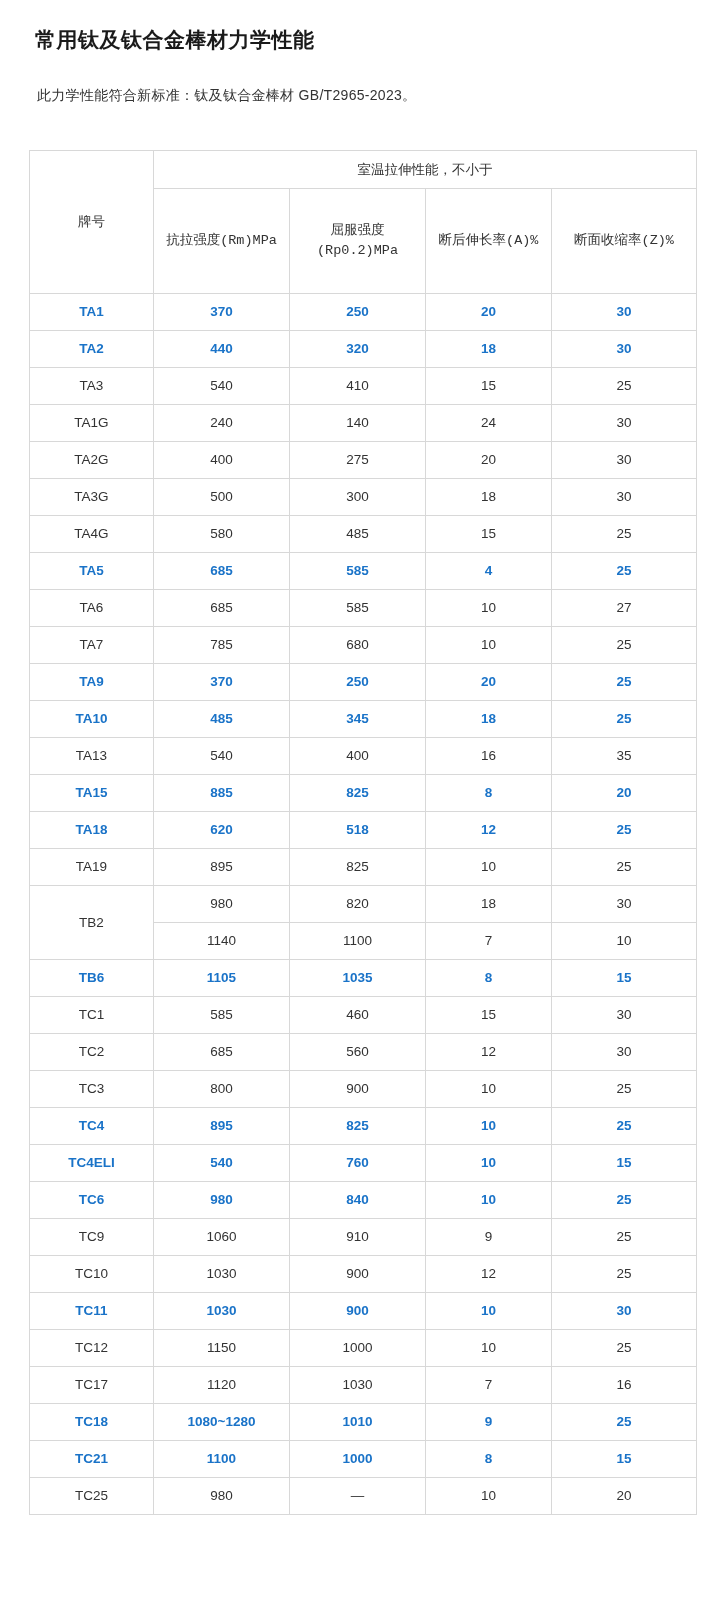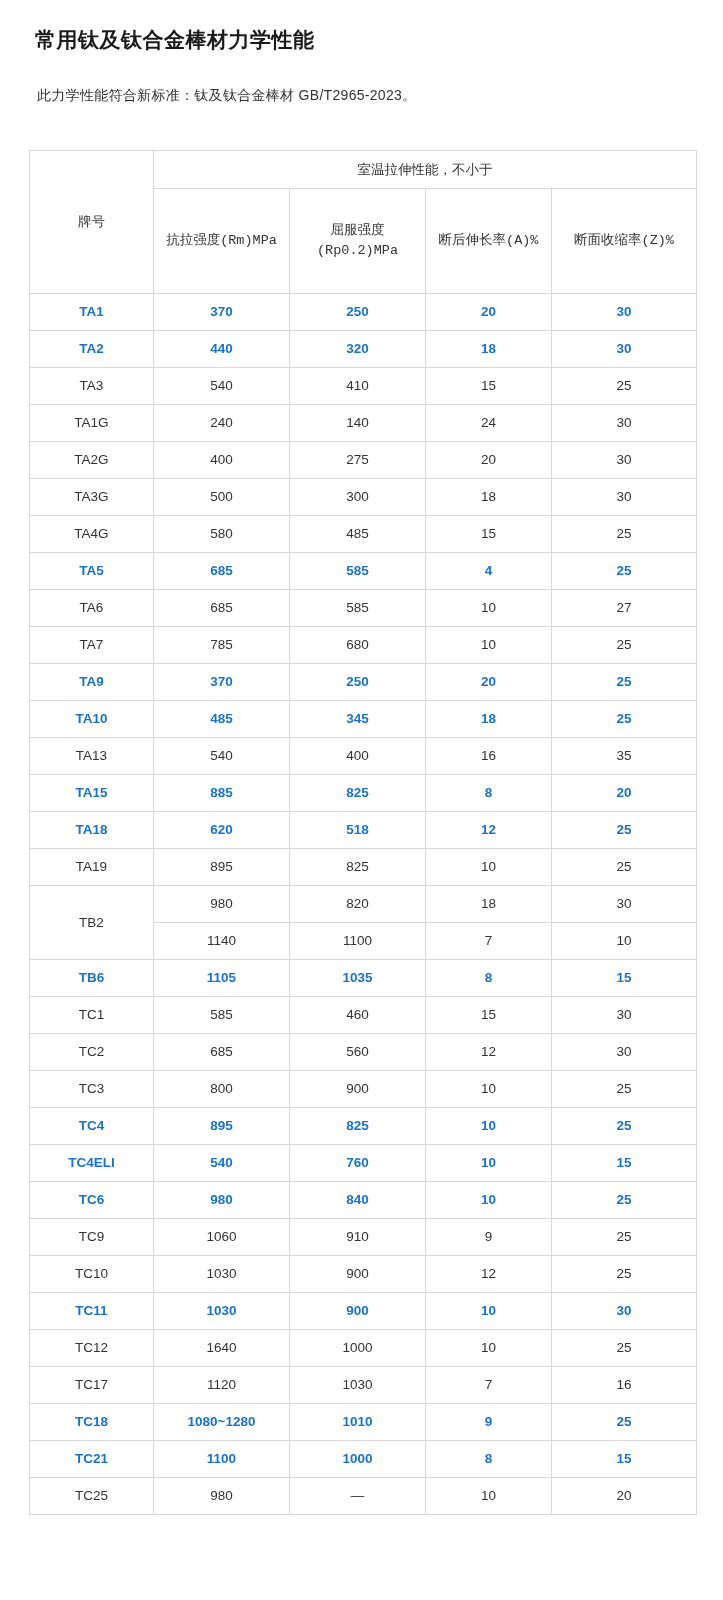--- a/index.html
+++ b/index.html
@@ -301,21 +301,21 @@
           </tr>
           <tr class="hl">
             <td>TC11</td>
             <td>1030</td>
             <td>900</td>
             <td>10</td>
             <td>30</td>
           </tr>
           <tr>
             <td>TC12</td>
-            <td>1640</td>
+            <td>1150</td>
             <td>1000</td>
             <td>10</td>
             <td>25</td>
           </tr>
           <tr>
             <td>TC17</td>
             <td>1120</td>
             <td>1030</td>
             <td>7</td>
             <td>16</td>

